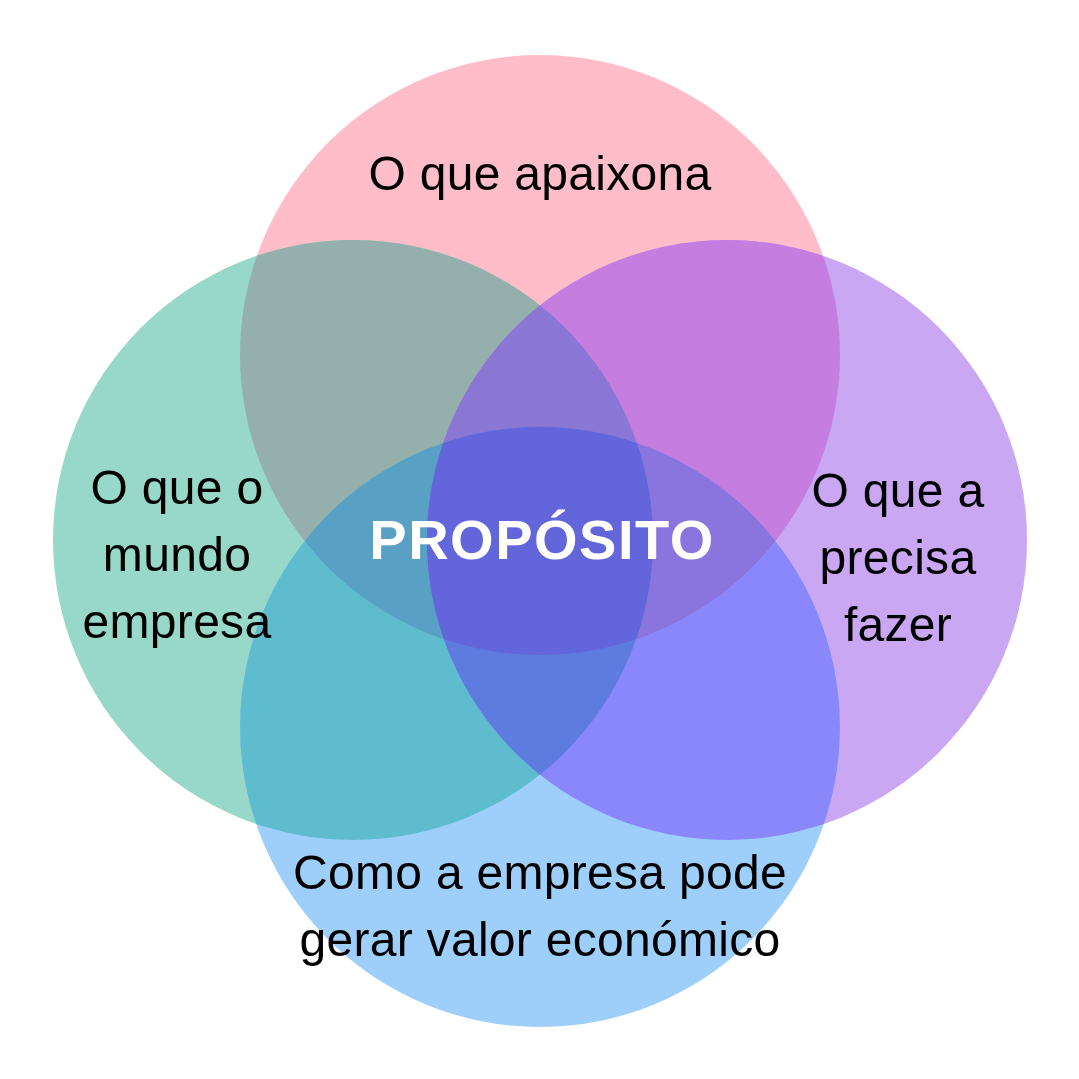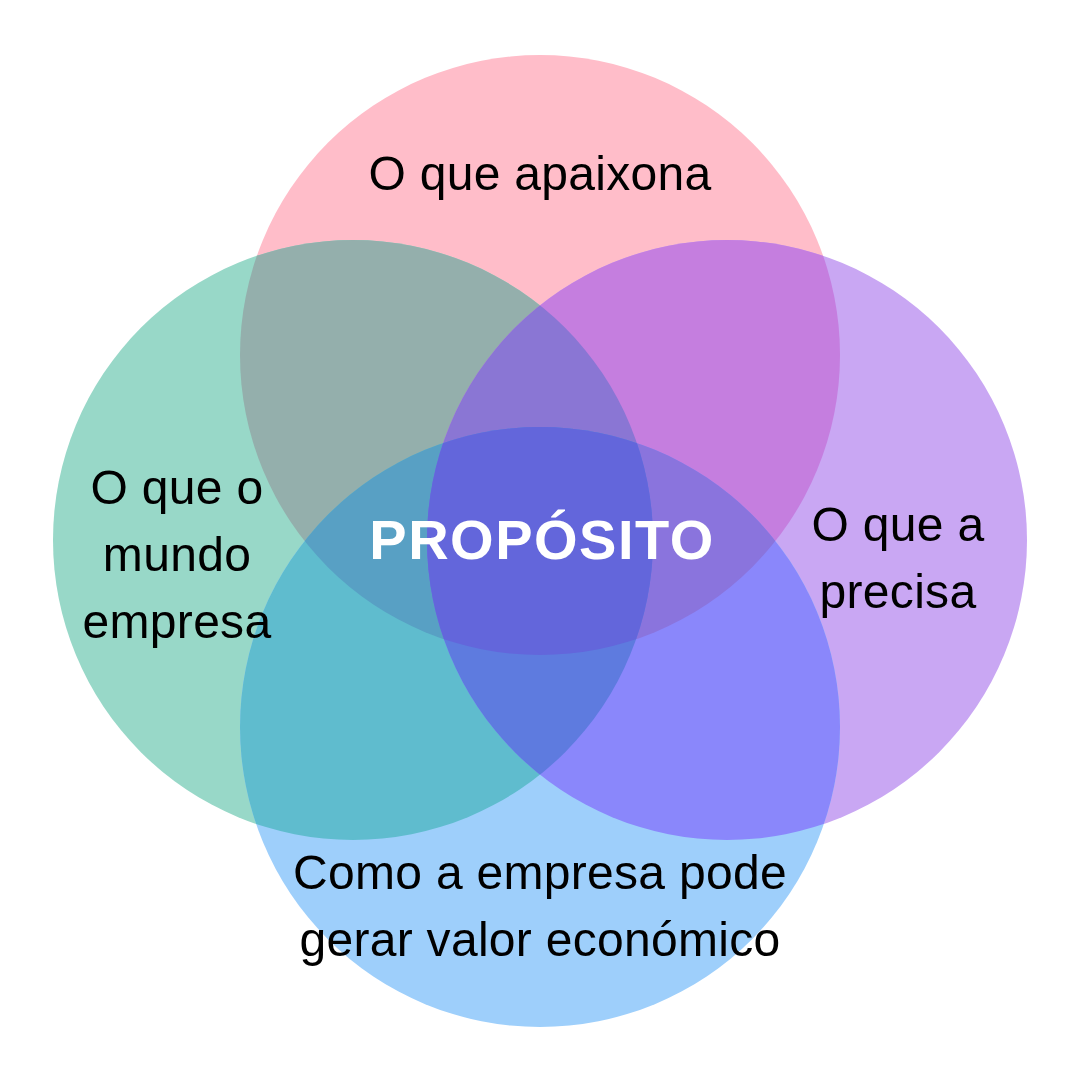--- a/index.html
+++ b/index.html
@@ -120,20 +120,21 @@
 
   <div class="label label-left">
     <div>O que o</div>
     <div>mundo</div>
     <div>empresa</div>
   </div>
 
   <div class="label label-right">
     <div>O que a</div>
     <div>precisa</div>
+    <div>fazer</div>
   </div>
 
   <div class="label label-bottom">
     <div>Como a empresa pode</div>
     <div>gerar valor económico</div>
   </div>
 
   <div class="label label-center">PROPÓSITO</div>
 
 </div>

